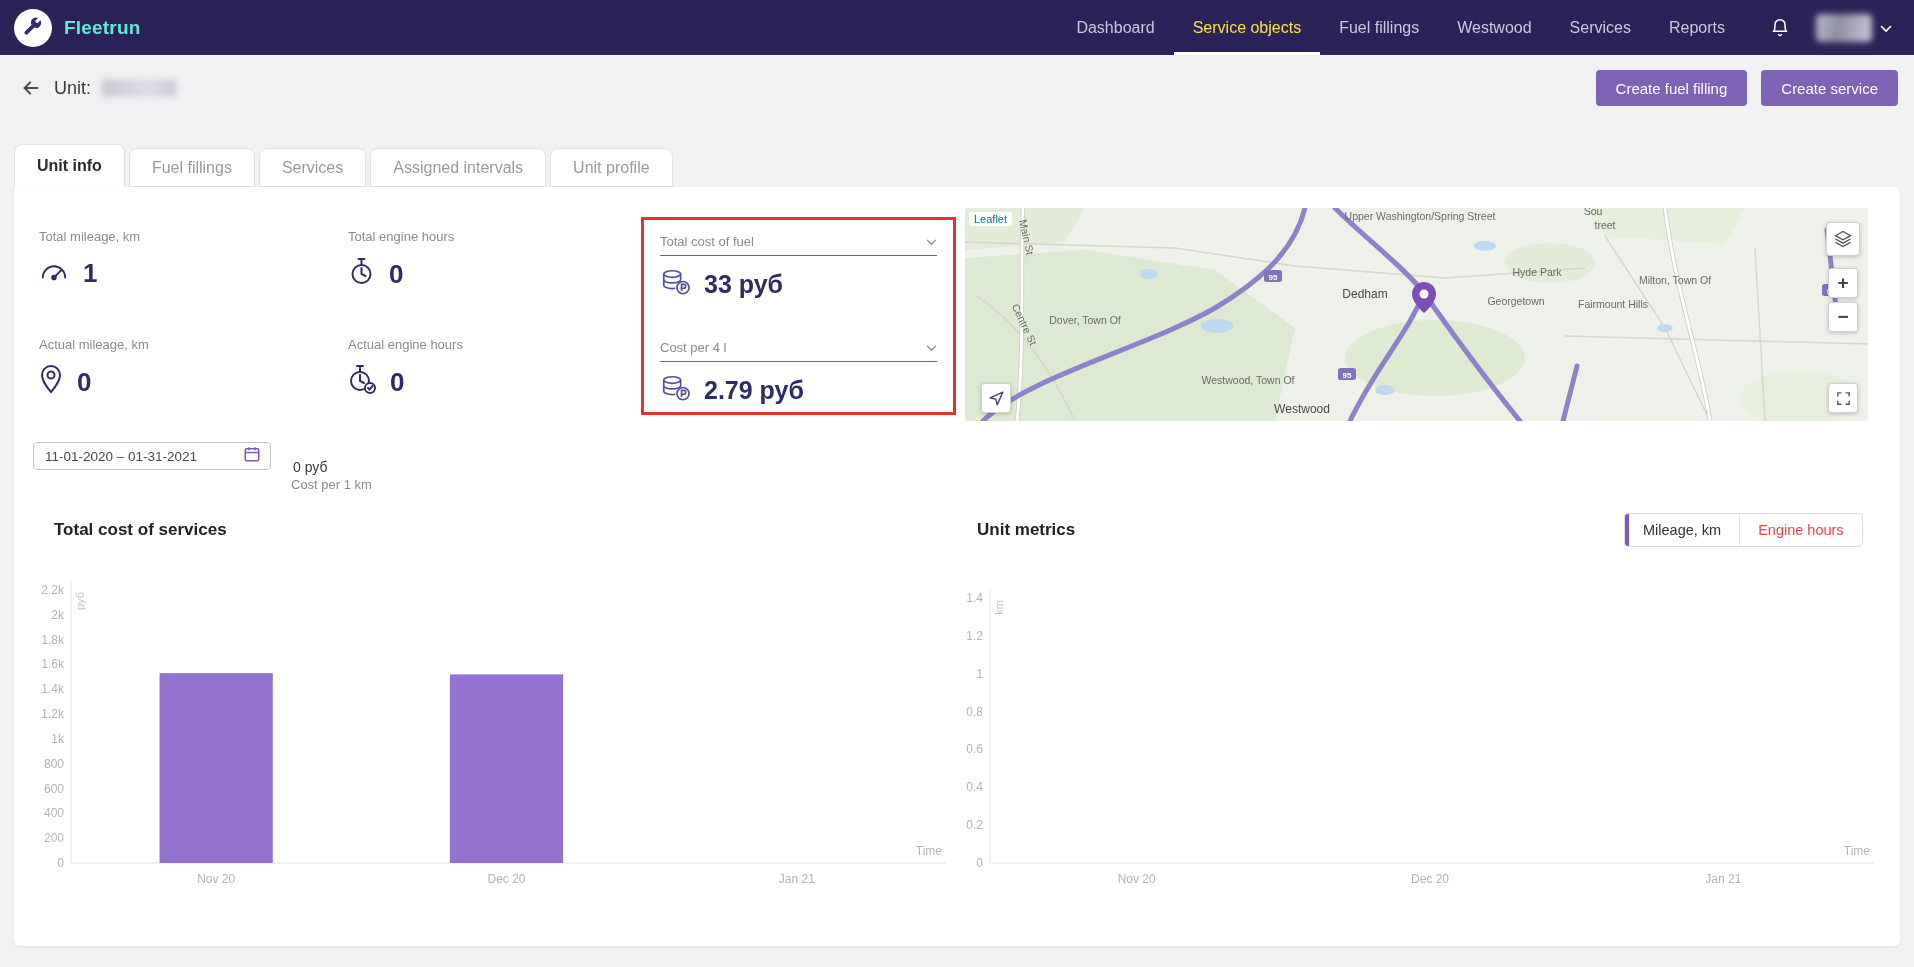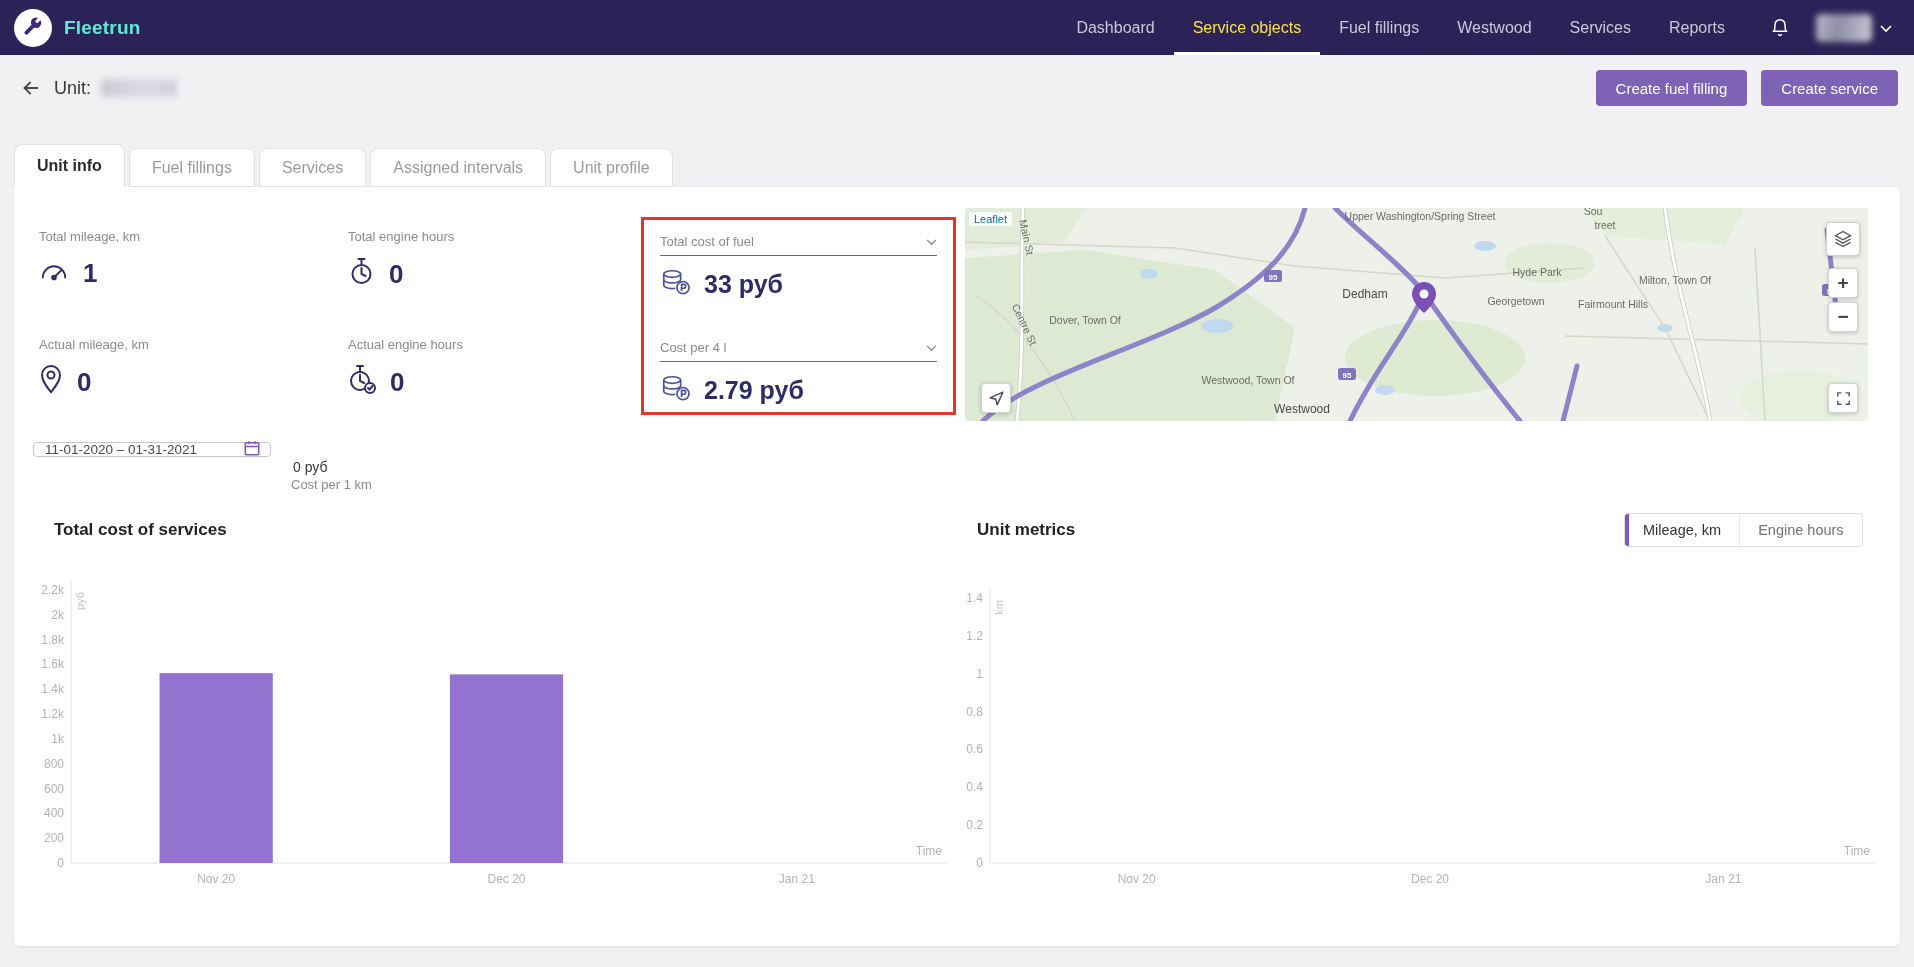--- a/index.html
+++ b/index.html
@@ -53,30 +53,30 @@
   .map svg text { font-family:"Liberation Sans","DejaVu Sans",sans-serif; }
   .map-attrib { position:absolute; left:4px; top:4px; background:rgba(255,255,255,.85); color:#0078A8; font-size:11px; padding:1px 5px; border-radius:2px; }
   .map-btn { position:absolute; background:#fff; border:1px solid rgba(0,0,0,.18); border-radius:4px; display:flex; align-items:center; justify-content:center; cursor:pointer; box-shadow:0 1px 4px rgba(0,0,0,.2); }
   .btn-layers { width:34px; height:34px; right:8px; top:14px; }
   .btn-zoom-in { width:30px; height:30px; right:10px; top:60px; font-size:19px; color:#444; font-weight:700; }
   .btn-zoom-out { width:30px; height:30px; right:10px; top:94px; font-size:19px; color:#444; font-weight:700; }
   .btn-fullscreen { width:30px; height:30px; right:10px; bottom:8px; }
   .btn-locate { width:30px; height:30px; left:16px; bottom:8px; }
 
   
-  .date-input { position:absolute; left:19px; top:255px; width:238px; height:15px; border:1px solid #c6c6cc; border-radius:4px; display:flex; align-items:center; justify-content:space-between; padding:0 9px 0 11px; cursor:pointer; background:#fff; }
+  .date-input { position:absolute; left:19px; top:255px; width:238px; height:28px; border:1px solid #c6c6cc; border-radius:4px; display:flex; align-items:center; justify-content:space-between; padding:0 9px 0 11px; cursor:pointer; background:#fff; }
   .date-text { font-size:13.5px; color:#4a4a4a; }
   .cpk-label { position:absolute; left:277px; top:252px; font-size:13px; color:#8b8b90;margin-top:38px; }
   .cpk-value { position:absolute; left:279px; top:272px; font-size:14px; color:#3a3a3a; }
 
   
   .chart-title { position:absolute; font-size:17px; font-weight:700; color:#222; }
   .ct0 { left:40px; top:333px; } .ct1 { left:963px; top:333px; }
   .toggle-group { position:absolute; left:1610px; top:326px; height:34px; display:flex; border:1px solid #ddd; border-radius:4px; background:#fff; overflow:hidden; }
-  .seg { display:flex; align-items:center; padding:0 18px; font-size:14.5px; color:#737373; cursor:pointer; }
+  .seg { display:flex; align-items:center; padding:0 18px; font-size:14.5px; color:#ef4444; cursor:pointer; }
   .seg + .seg { border-left:1px solid #e7e7e7; }
   .seg.active { color:#333; font-weight:400; box-shadow:inset 4px 0 0 #7e57c2; }
   .chart { position:absolute; }
   .chart-0 { left:0; top:356px; width:950px; height:400px; }
   .chart-1 { left:920px; top:356px; width:966px; height:400px; }
   .chart svg text { font-family:"Liberation Sans","DejaVu Sans",sans-serif; }
 </style>
 </head>
 <body>
 

